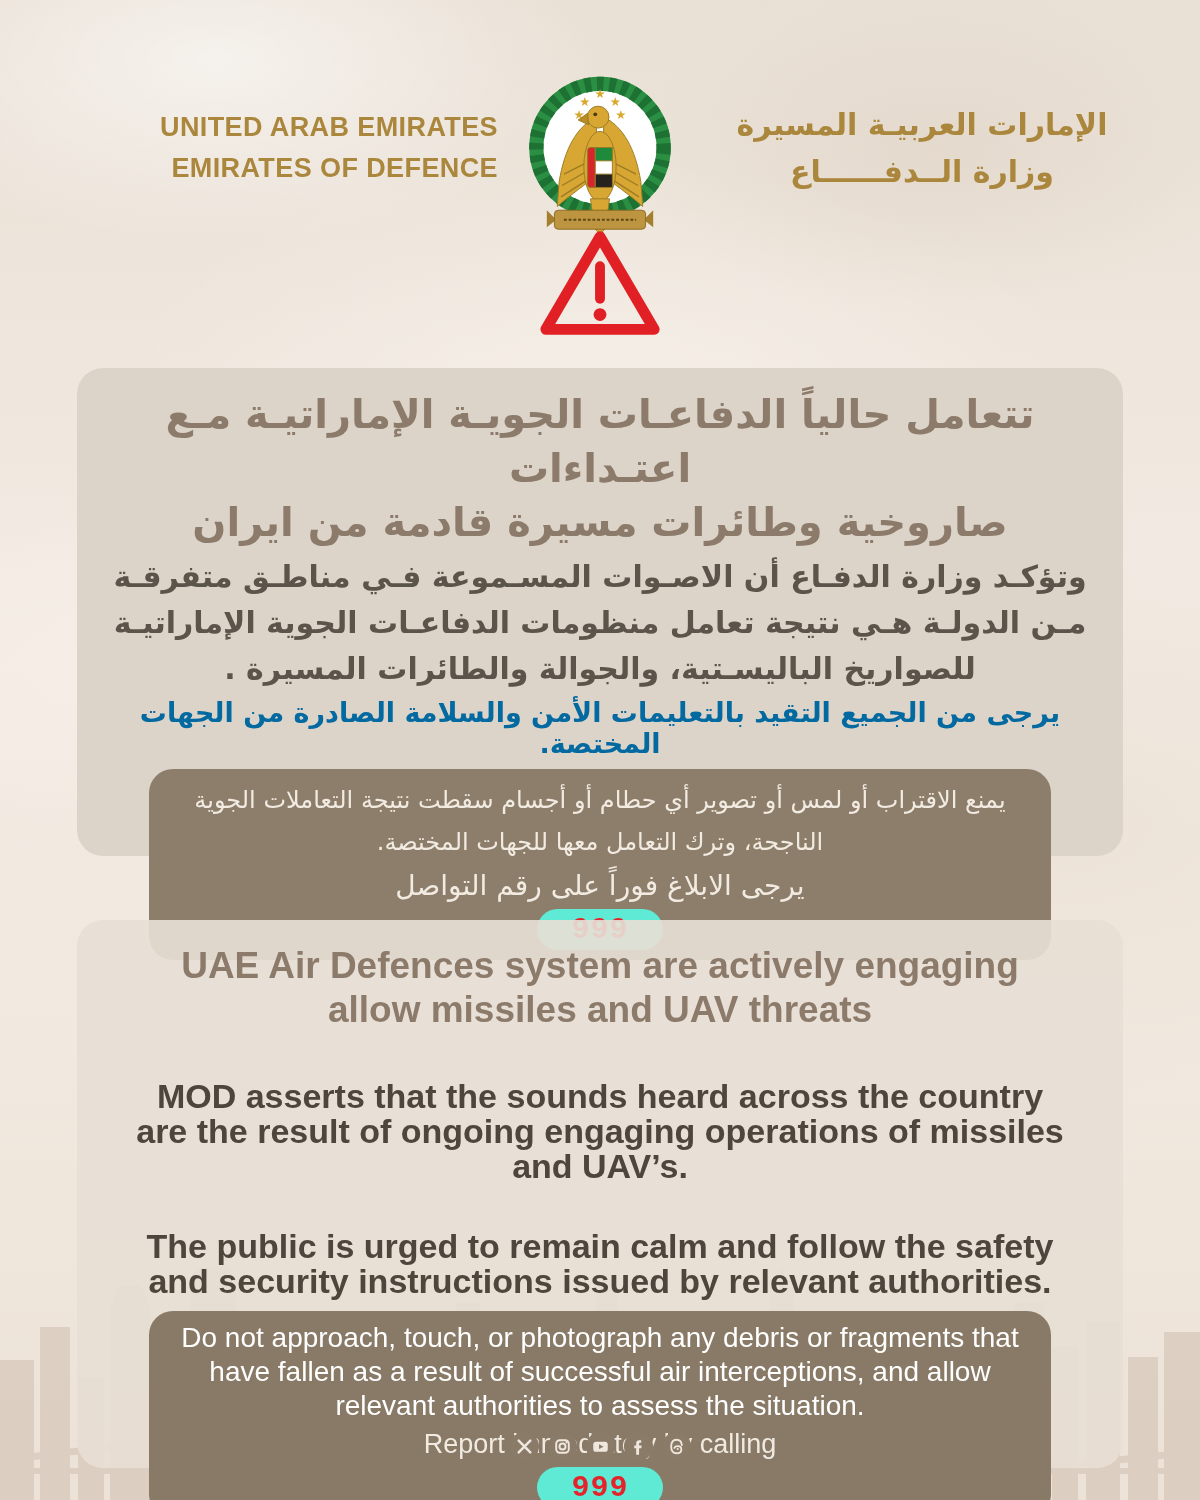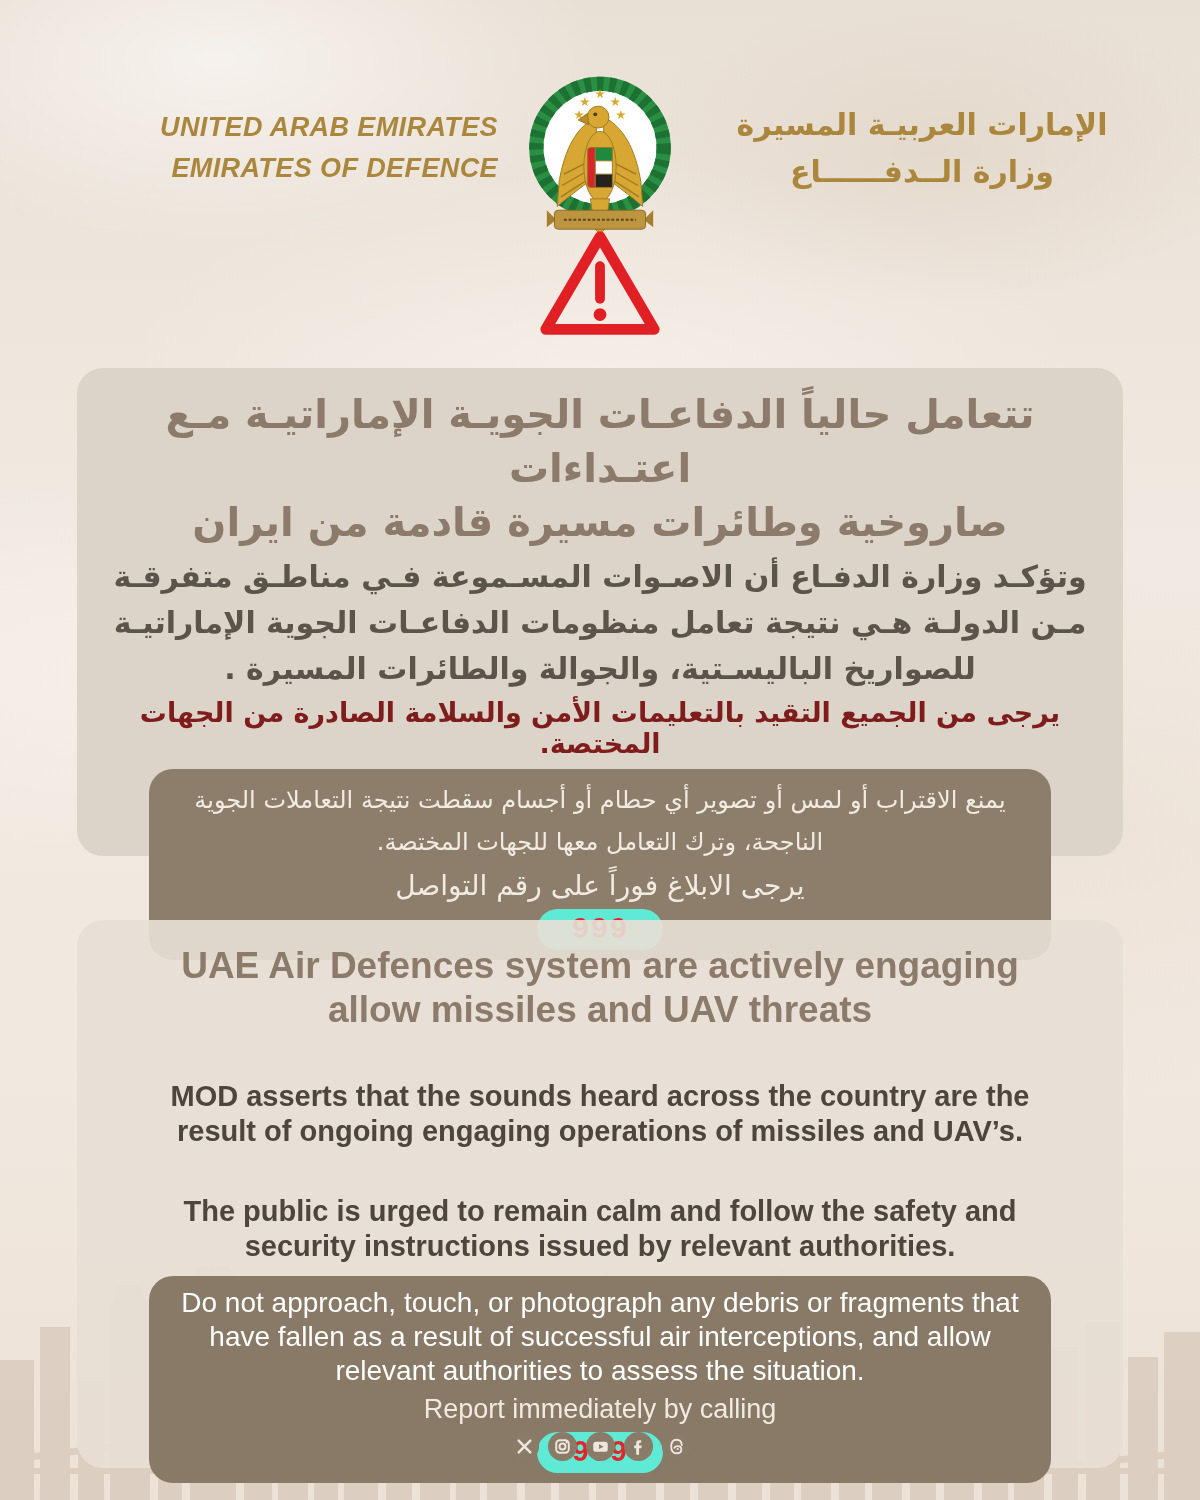--- a/index.html
+++ b/index.html
@@ -19,54 +19,54 @@
       linear-gradient(180deg,#e9e0d5 0%,#f2eae2 38%,#f1e8df 70%,#ece2d7 100%);
   }
   .skyline{ position:absolute; left:0; bottom:0; width:1200px; height:235px; opacity:.38; }
 
   
   .header{
     position:absolute; top:58px; left:40px; right:40px; height:180px;
     display:flex; align-items:center; justify-content:center; gap:26px; z-index:2;
   }
   .hdr-en{ width:440px; text-align:right; color:#aa873c; font-weight:bold;
-           font-size:27px; line-height:41px; letter-spacing:.4px;font-style:italic; }
+           font-size:27px; line-height:41px; letter-spacing:.4px; }
   .hdr-ar{ width:440px; text-align:center; direction:rtl; color:#aa873c; font-weight:bold;
            font-family:"DejaVu Sans",sans-serif; font-size:30px; line-height:47px; }
   .emblem{ width:152px; height:178px; flex:0 0 auto; }
 
   
   .warn-wrap{ position:absolute; top:226px; left:0; right:0; display:flex; justify-content:center; z-index:2; }
 
   
   .panel{ position:absolute; left:77px; width:1046px; border-radius:26px; z-index:2; }
   .panel-ar{ top:368px; height:488px; background:#dcd4c9; direction:rtl; text-align:center;
              padding:19px 36px; font-family:"DejaVu Sans",sans-serif; }
   .panel-en{ top:920px; height:548px; background:rgba(231,222,213,.92); text-align:center; padding:24px 40px; }
 
   .ar-headline{ font-size:40px; font-weight:bold; color:#8c7b6b; line-height:54px; }
   .ar-body{ margin-top:5px; font-size:30px; font-weight:bold; color:#5a544b; line-height:46px; }
-  .ar-note{ margin-top:5px; font-size:27px; font-weight:bold; color:#7f1d1d; }
+  .ar-note{ margin-top:5px; font-size:27px; font-weight:bold; color:#0369a1; }
 
   .info-box{
     margin:10px auto 0; width:902px; border-radius:24px; background:#8d7e6b;
     color:#f2ebe2; padding:10px 30px;
   }
   .info-box-ar{ font-size:24px; line-height:42px; font-weight:normal; }
   .box-report-ar{ margin-top:6px; font-size:28px; }
 
   .pill{
     margin:7px auto 0; width:126px; height:41px; background:#5eead4; border-radius:22px;
     display:flex; align-items:center; justify-content:center;
     color:#e6232a; font-weight:bold; font-size:30px; letter-spacing:1px;
     font-family:Liberation Mono, monospace;
   }
 
   .en-heading{ font-size:37px; font-weight:bold; color:#8c7b6b; line-height:44px; }
-  .en-para{ font-size:29px; font-weight:bold; color:#4c463d; line-height:35px; max-width:940px;
+  .en-para{ font-size:34px; font-weight:bold; color:#4c463d; line-height:35px; max-width:940px;
             margin-left:auto; margin-right:auto; }
   .en-para1{ margin-top:47px; }
   .en-para2{ margin-top:45px; }
   .info-box-en{ margin-top:12px; background:#887a66; }
   .en-box-text{ font-size:28px; line-height:34px; font-weight:normal; color:#ffffff; }
   .box-report-en{ margin-top:6px; font-size:27px; color:#f1eae1; }
 
   
   .social-row{ position:absolute; top:1431px; left:0; right:0; display:flex;
                justify-content:center; gap:7px; z-index:2; }

